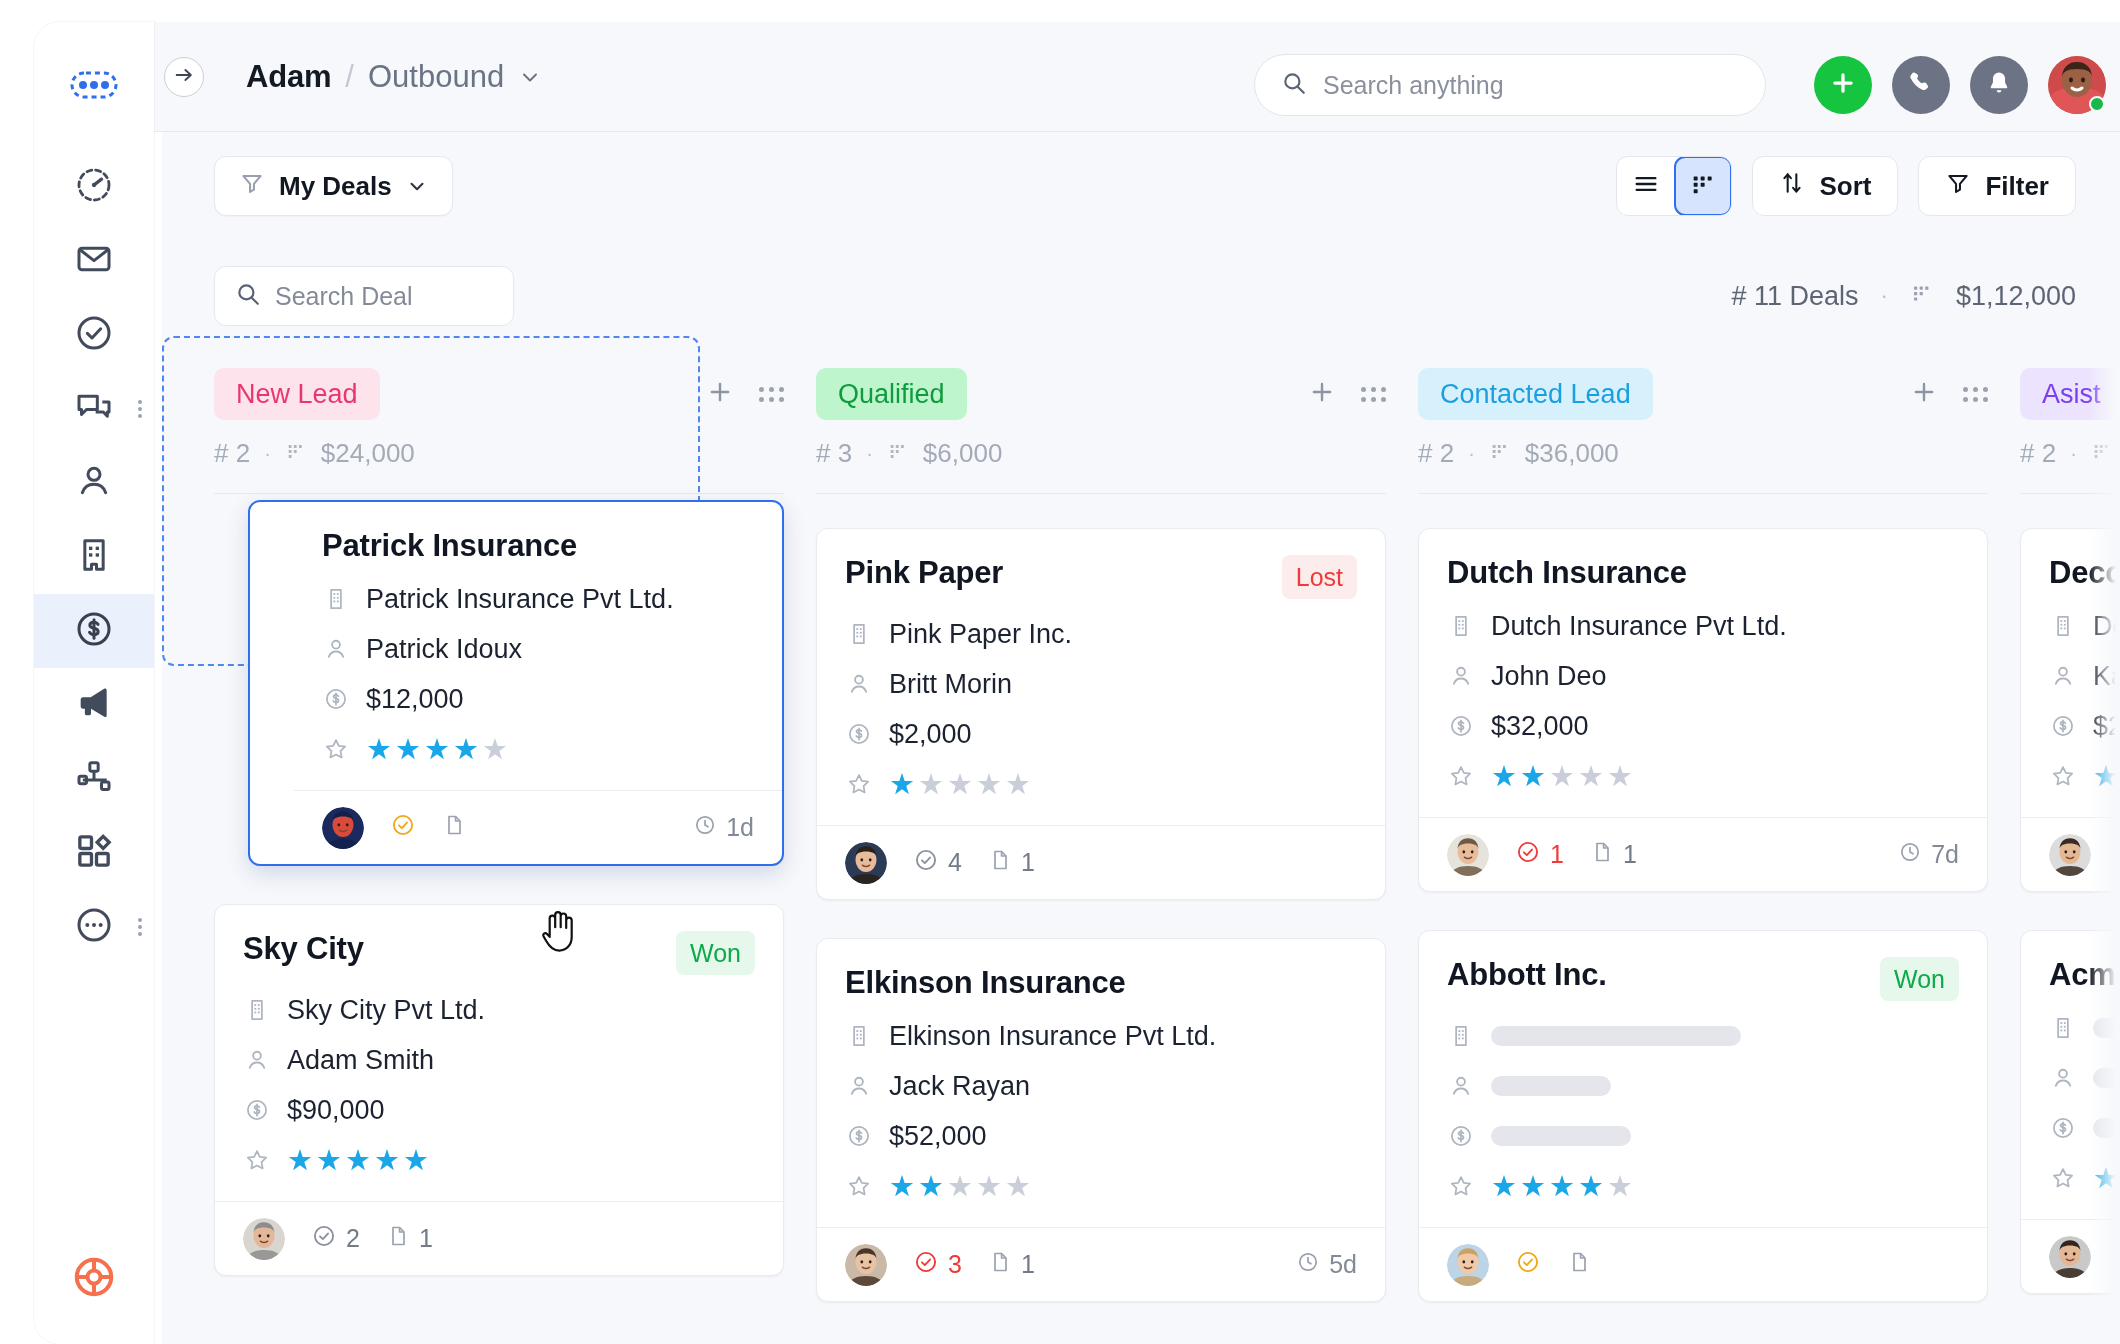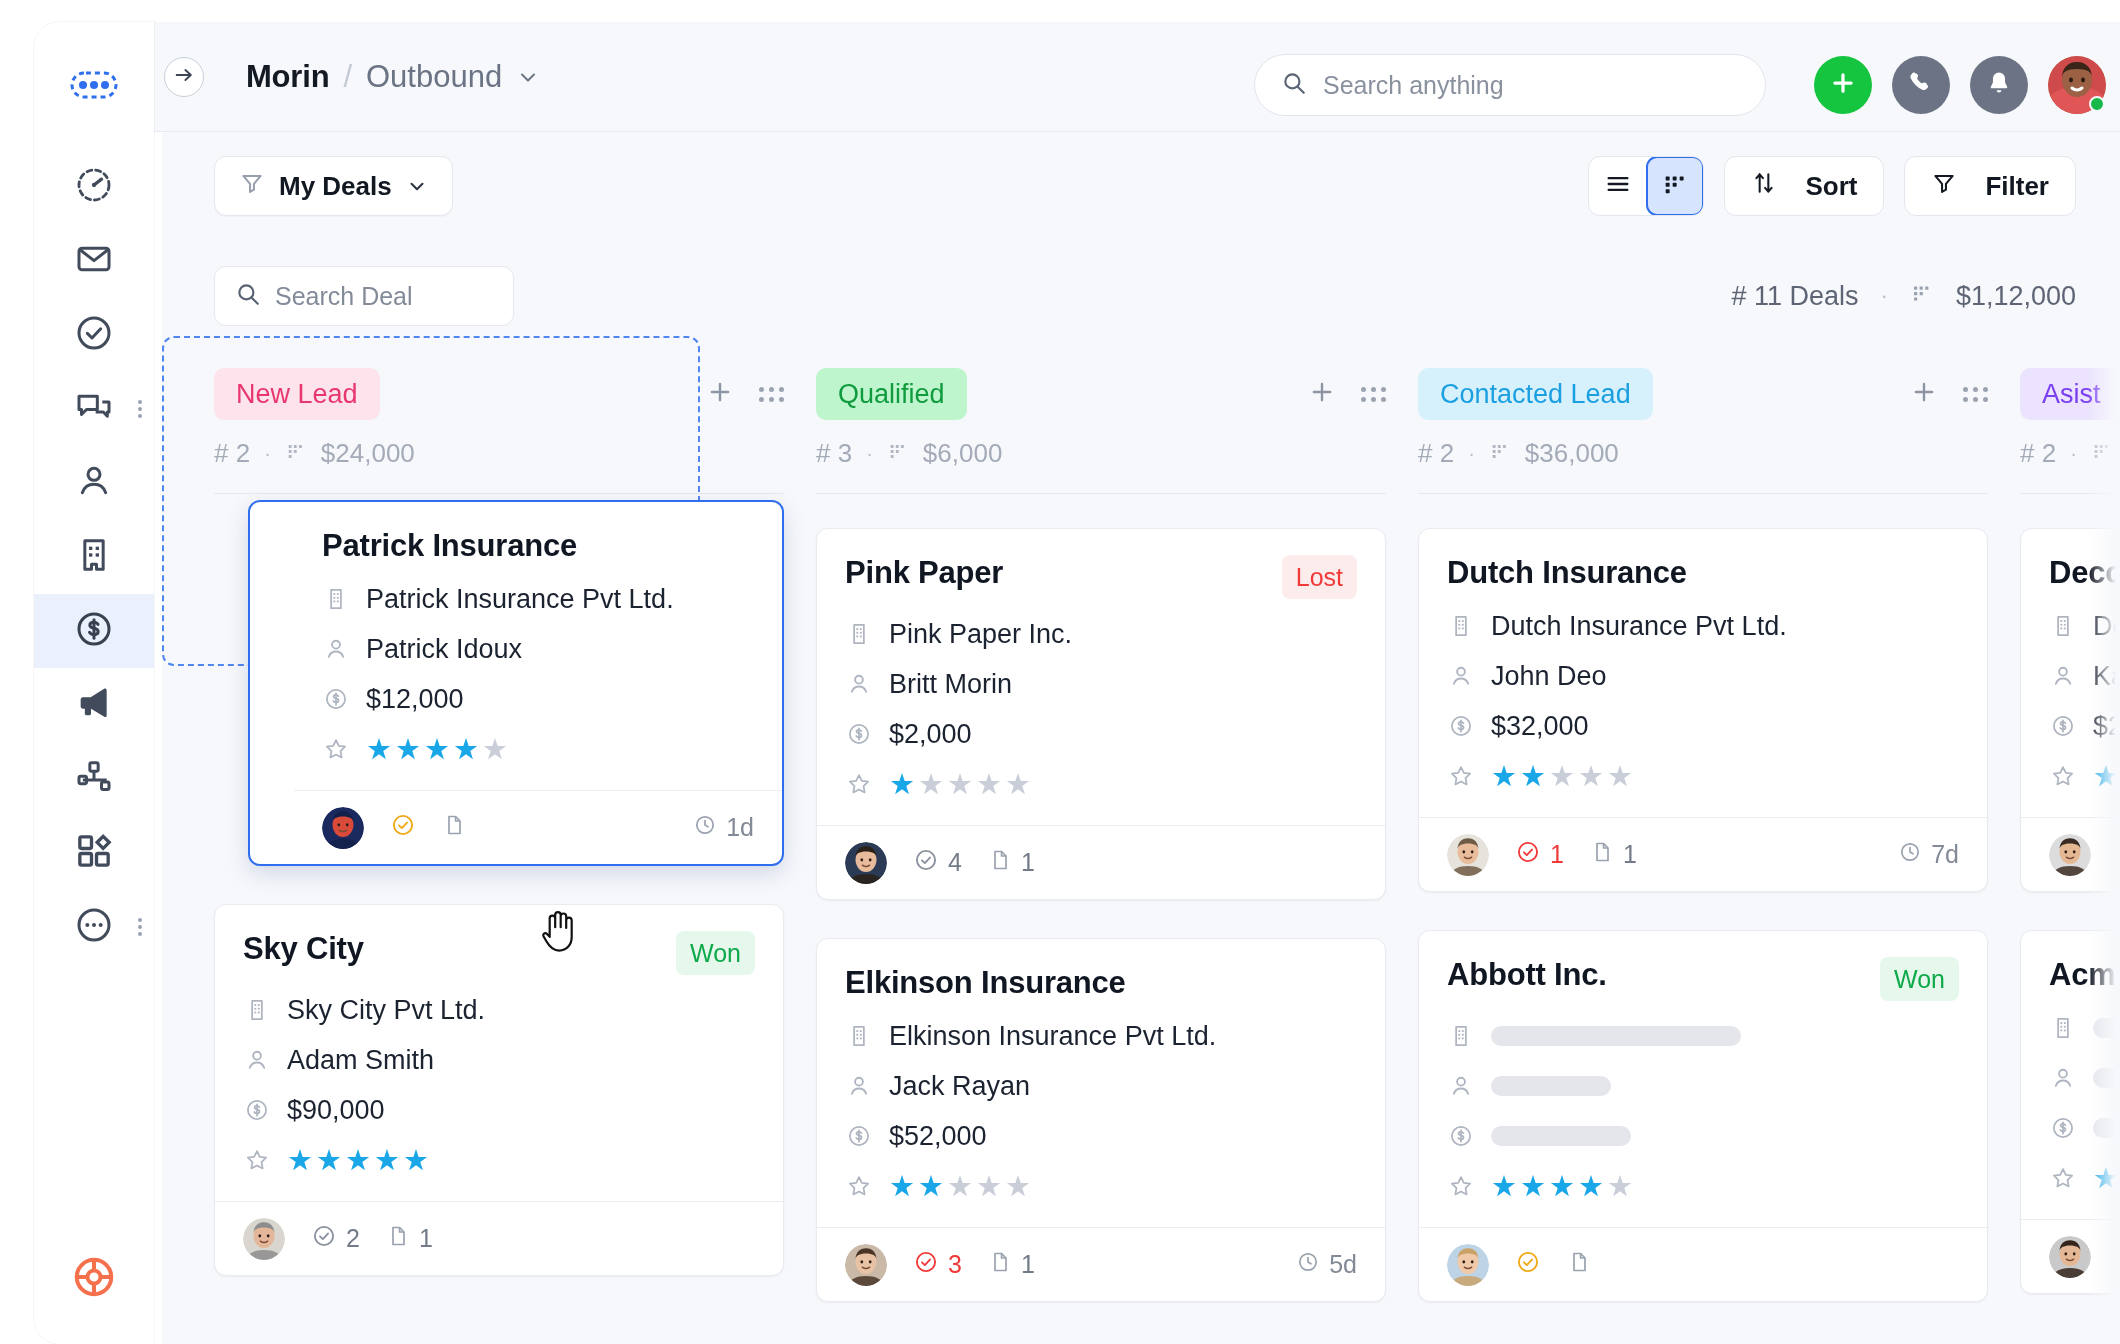--- a/index.html
+++ b/index.html
@@ -177,21 +177,21 @@
   }
   .view-toggle .vt.active {
     background: #d6e4fd;
     border: 2px solid #2f6fed;
     border-radius: 11px;
     margin: -1px;
   }
   .sort-btn, .filter-btn {
     height: 60px; background: #ffffff;
     border: 1px solid #e4e7ee; border-radius: 12px;
-    display: inline-flex; align-items: center; gap: 28px;
+    display: inline-flex; align-items: center; gap: 14px;
     padding: 0 26px; font-size: 26px; font-weight: 700; color: #121821;
     cursor: pointer;
   }
 
   .subbar {
     position: relative;
     height: 112px;
     padding: 0 52px;
     display: flex; align-items: center; justify-content: space-between;
   }
@@ -495,21 +495,21 @@
   <header class="topbar">
     <div class="collapse-btn">
       <span>
         <svg width="22" height="22" viewBox="0 0 24 24" fill="none" stroke="#3d4654" stroke-width="2" stroke-linecap="round" stroke-linejoin="round">
           <path d="M4 12h15M13.5 6.5L19.5 12l-6 5.5"></path>
         </svg>
       </span>
     </div>
 
     <div class="breadcrumb">
-      <span class="bc-title">Morin</span>
+      <span class="bc-title">Adam</span>
       <span class="bc-sep">/</span>
       <span class="bc-sub">Outbound</span>
       <span class="bc-caret">
         <svg width="24" height="24" viewBox="0 0 24 24" fill="none" stroke="#6b7484" stroke-width="2" stroke-linecap="round" stroke-linejoin="round">
             <path d="M6 9.5l6 6 6-6"></path>
           </svg>
       </span>
     </div>
 
     <div class="global-search">

